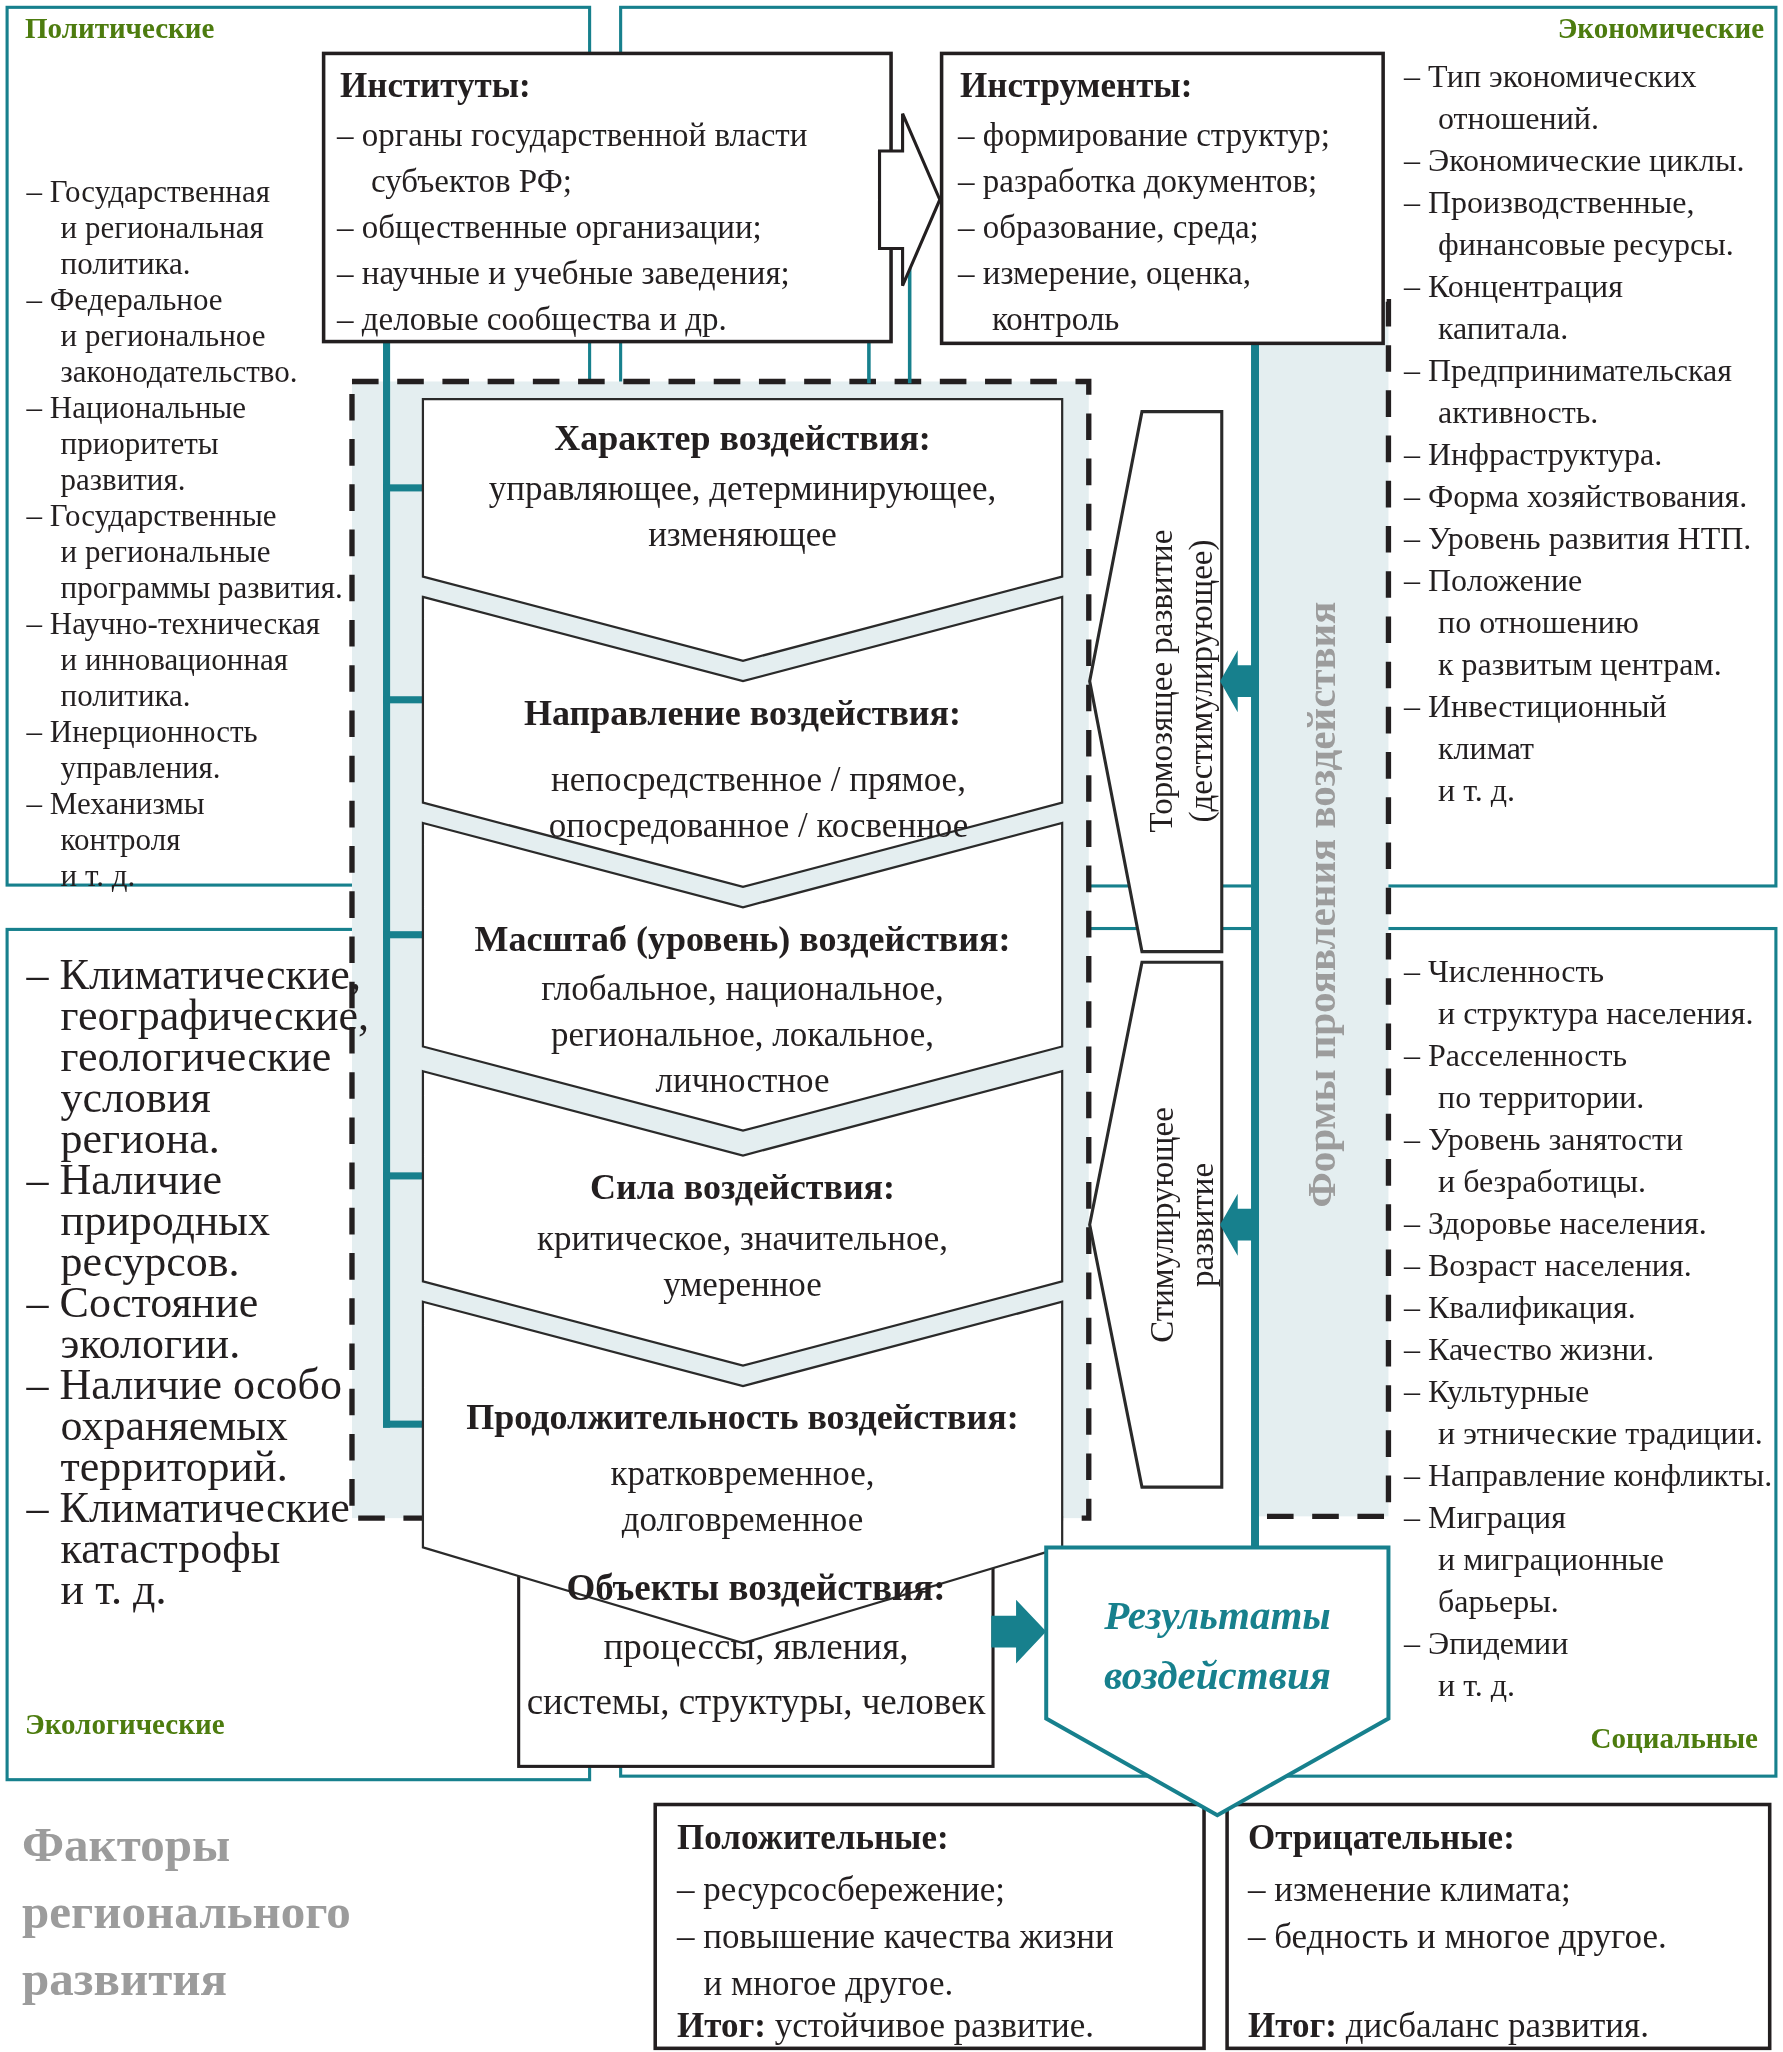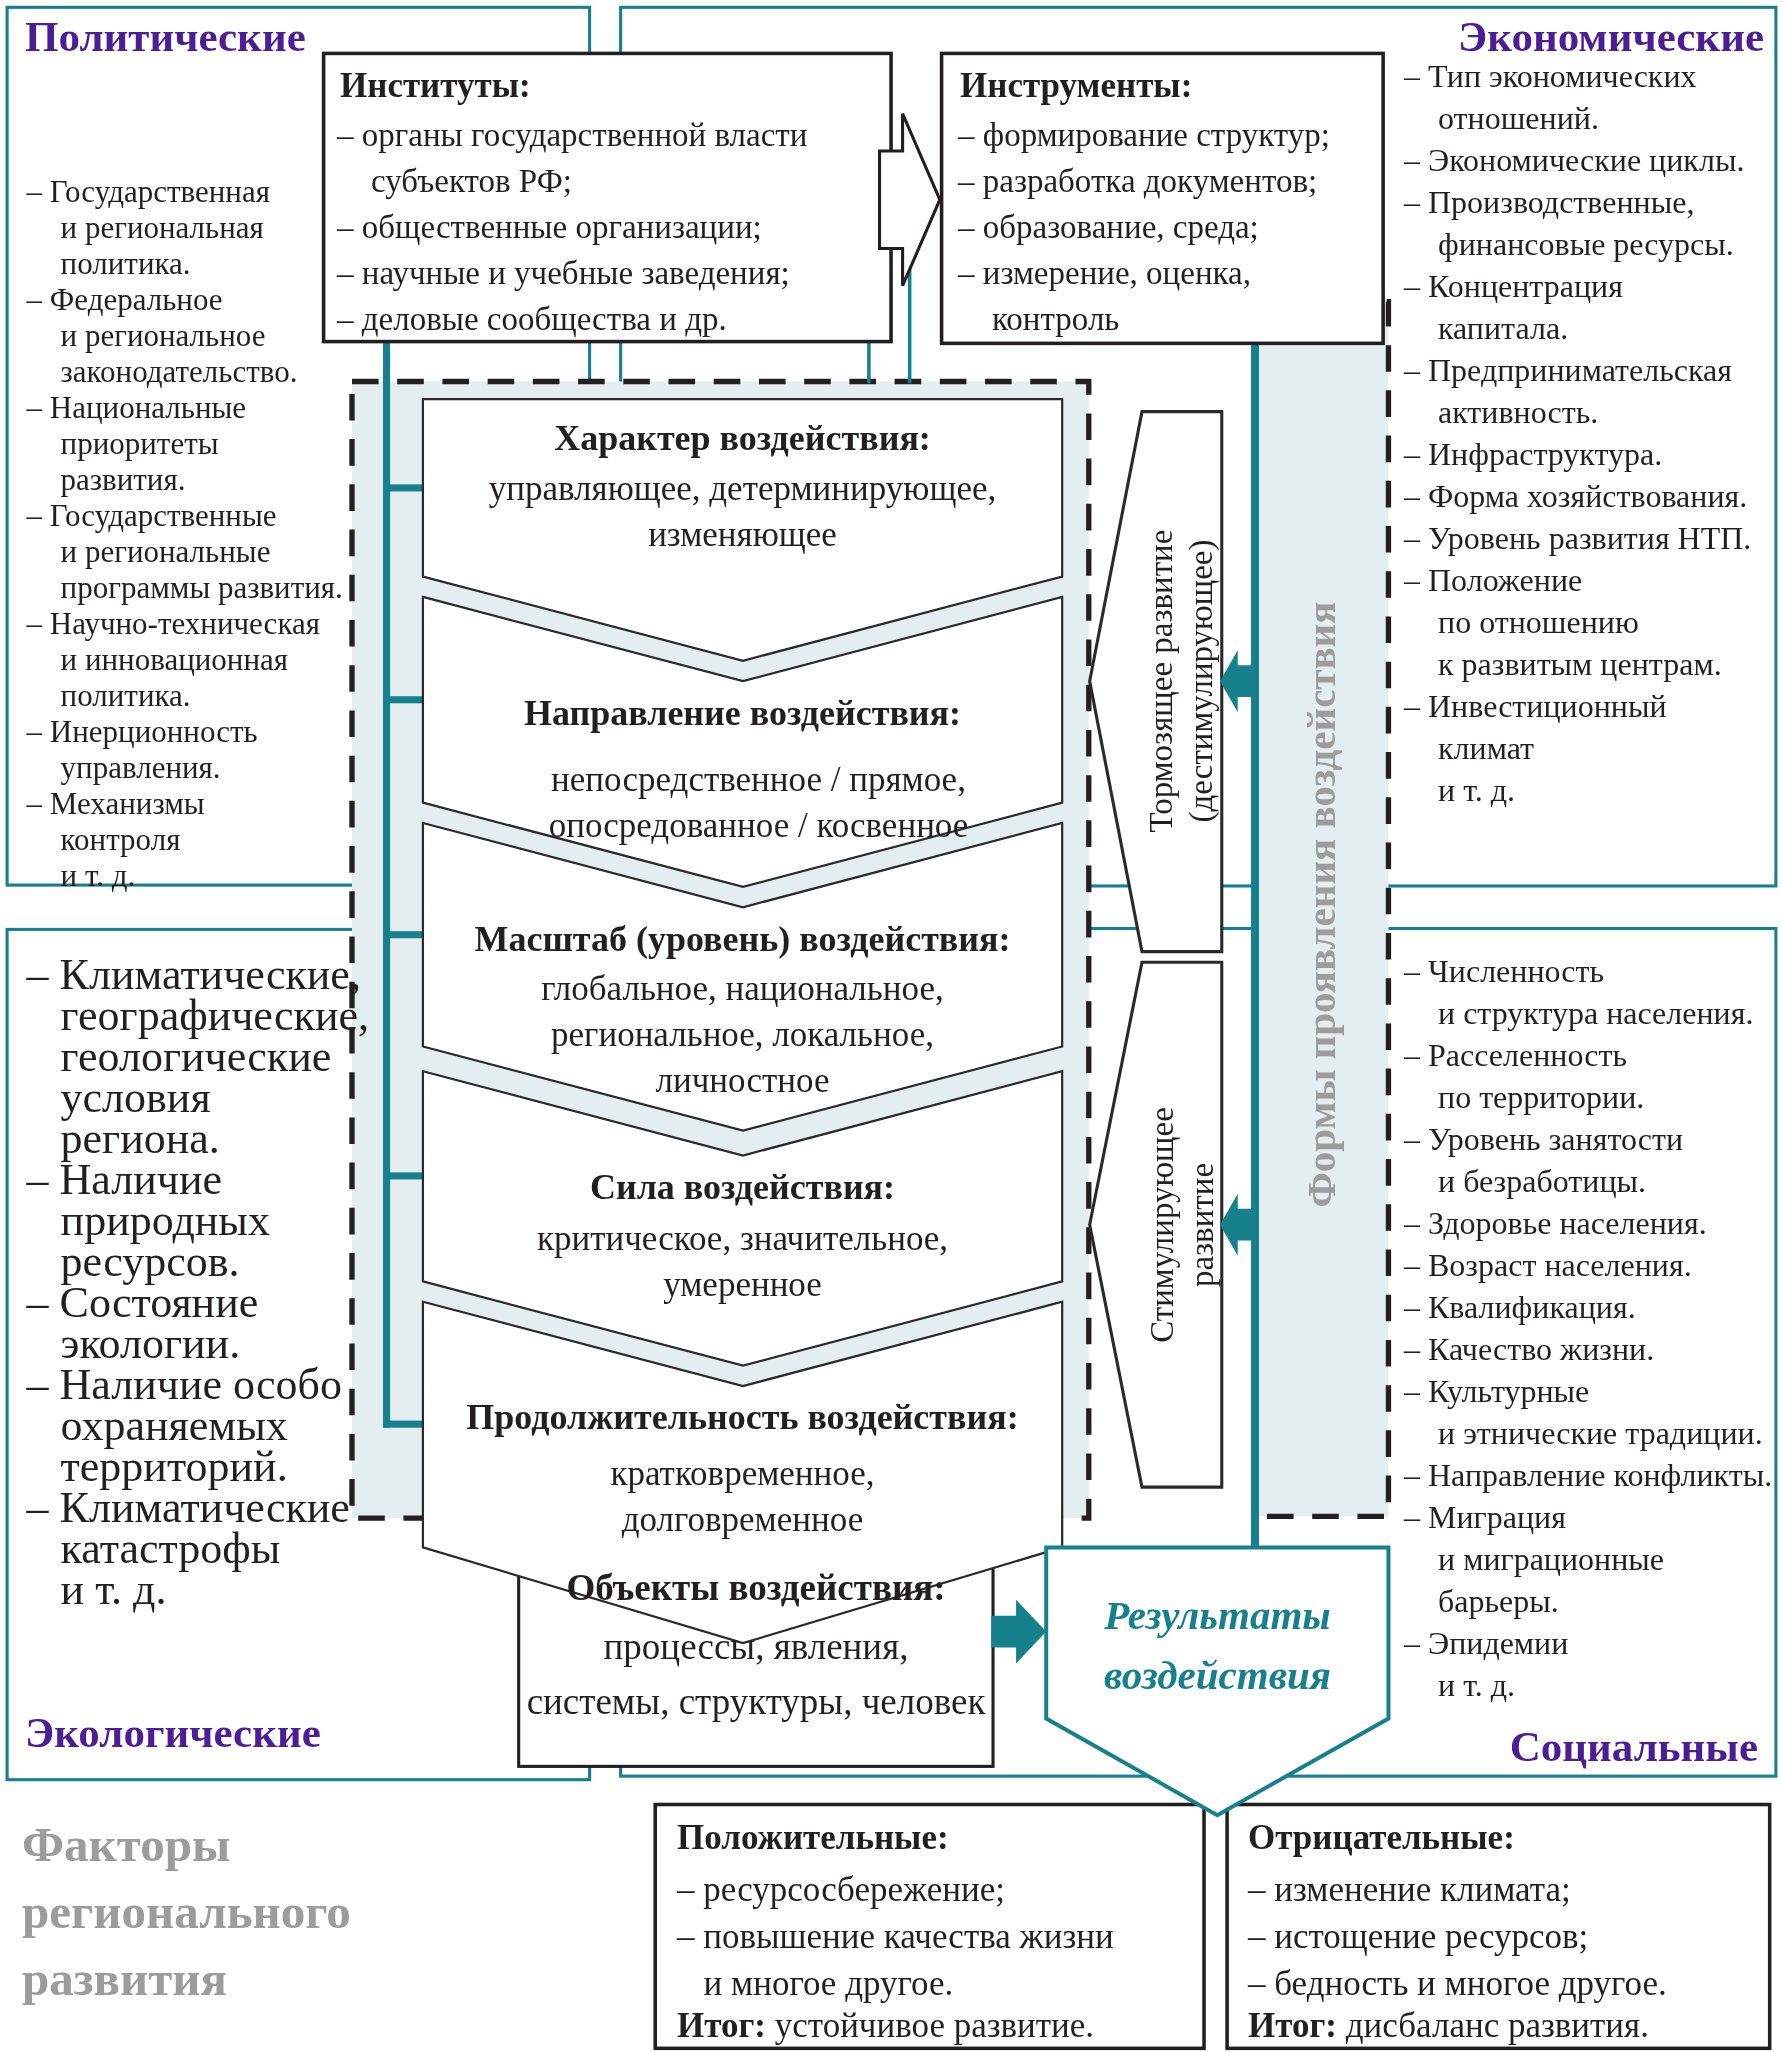--- a/index.html
+++ b/index.html
@@ -2,21 +2,21 @@
 <html style="font-size:14px"><head>
 <meta charset="utf-8">
 <style>
   html,body{margin:0;padding:0;background:#ffffff;}
   .page{position:relative;width:1783px;height:2053px;overflow:hidden;
         font-family:"Liberation Serif","DejaVu Serif",serif;color:#231f20;}
   svg.layer{position:absolute;left:0;top:0;width:1783px;height:2053px;}
   .txt{position:absolute;}
   .pre{white-space:pre-line;}
   .b{font-weight:bold;}
-  .qhead{font-size:43px;font-weight:bold;color:#4c1d95;}
+  .qhead{font-size:29px;font-weight:bold;color:#4d7c0f;}
   .right{text-align:right;}
   .list .li{padding-left:34px;text-indent:-34px;white-space:pre-line;}
   .polit-list{left:26.6px;top:174px;width:324px;font-size:31px;line-height:36px;}
   .ecol-list{left:26.6px;top:954px;width:341px;font-size:44px;line-height:41px;}
   .econ-list{left:1404px;top:55px;width:377px;font-size:32px;line-height:42px;}
   .social-list{left:1404px;top:950px;width:377px;font-size:32px;line-height:42px;}
   .boxtitle{font-size:35px;font-weight:bold;}
   .boxlist{font-size:33px;line-height:46px;}
   .chev{left:423px;width:639px;text-align:center;}
   .chev-title{font-size:36px;font-weight:bold;}
@@ -231,21 +231,20 @@
       <div class="li">– повышение качества жизни
 и многое другое.</div>
     </div>
   <div class="txt outcome" style="left:677px;top:2006px;">
     <span class="b pre">Итог:</span><span class="pre"> устойчивое развитие.</span>
   </div>
 
   <div class="txt boxtitle pre" style="left:1248px;top:1818px;">Отрицательные:</div>
   <div class="txt list res-list" style="left:1248px;top:1866px;width:510px;">
       <div class="li">– изменение климата;</div>
-      <div class="li">– истощение ресурсов;</div>
       <div class="li">– бедность и многое другое.</div>
     </div>
   <div class="txt outcome" style="left:1248px;top:2006px;">
     <span class="b pre">Итог:</span><span class="pre"> дисбаланс развития.</span>
   </div>
 
   <div class="txt factors pre">Факторы
 регионального
 развития</div>
 

